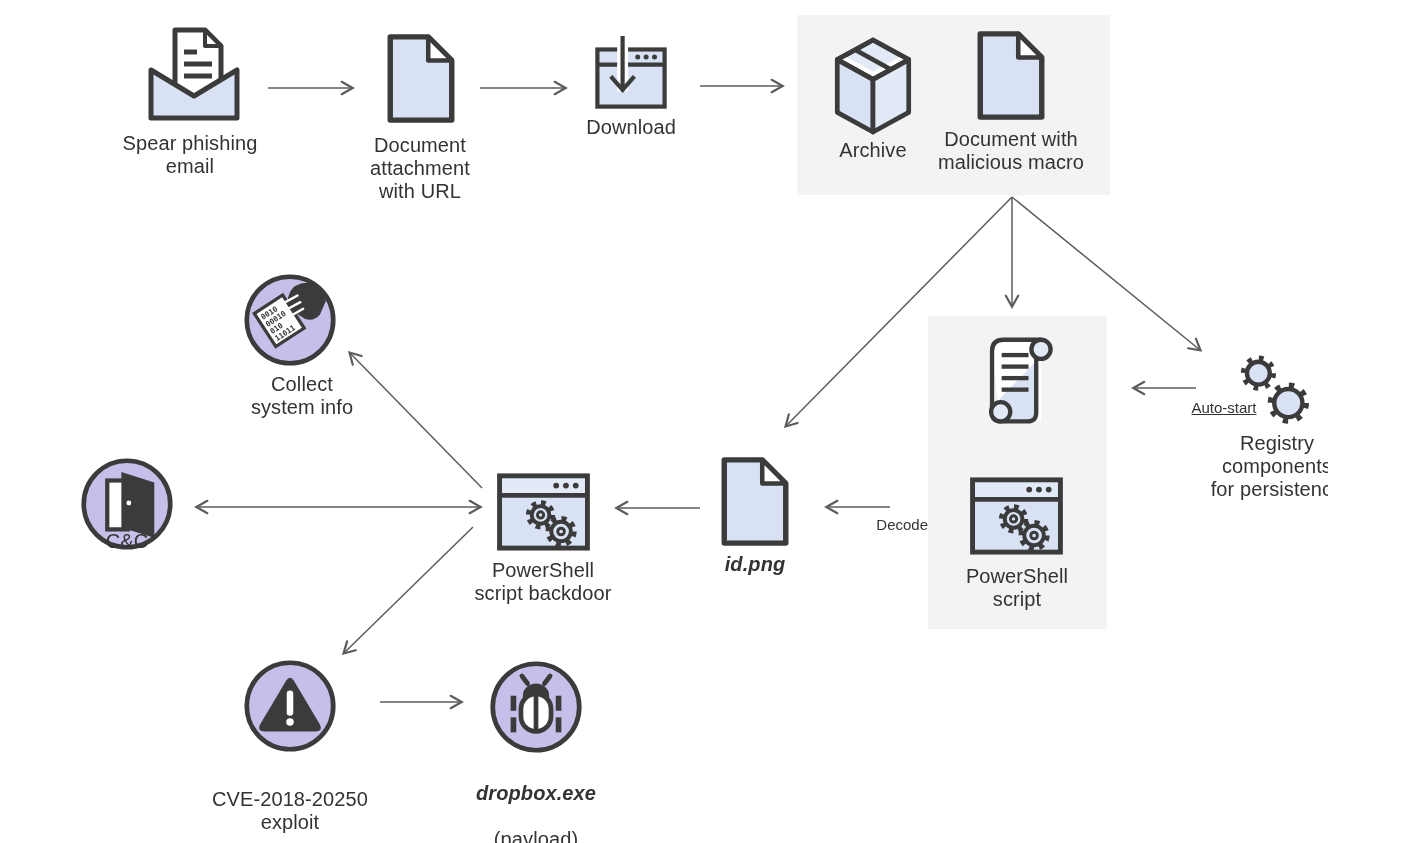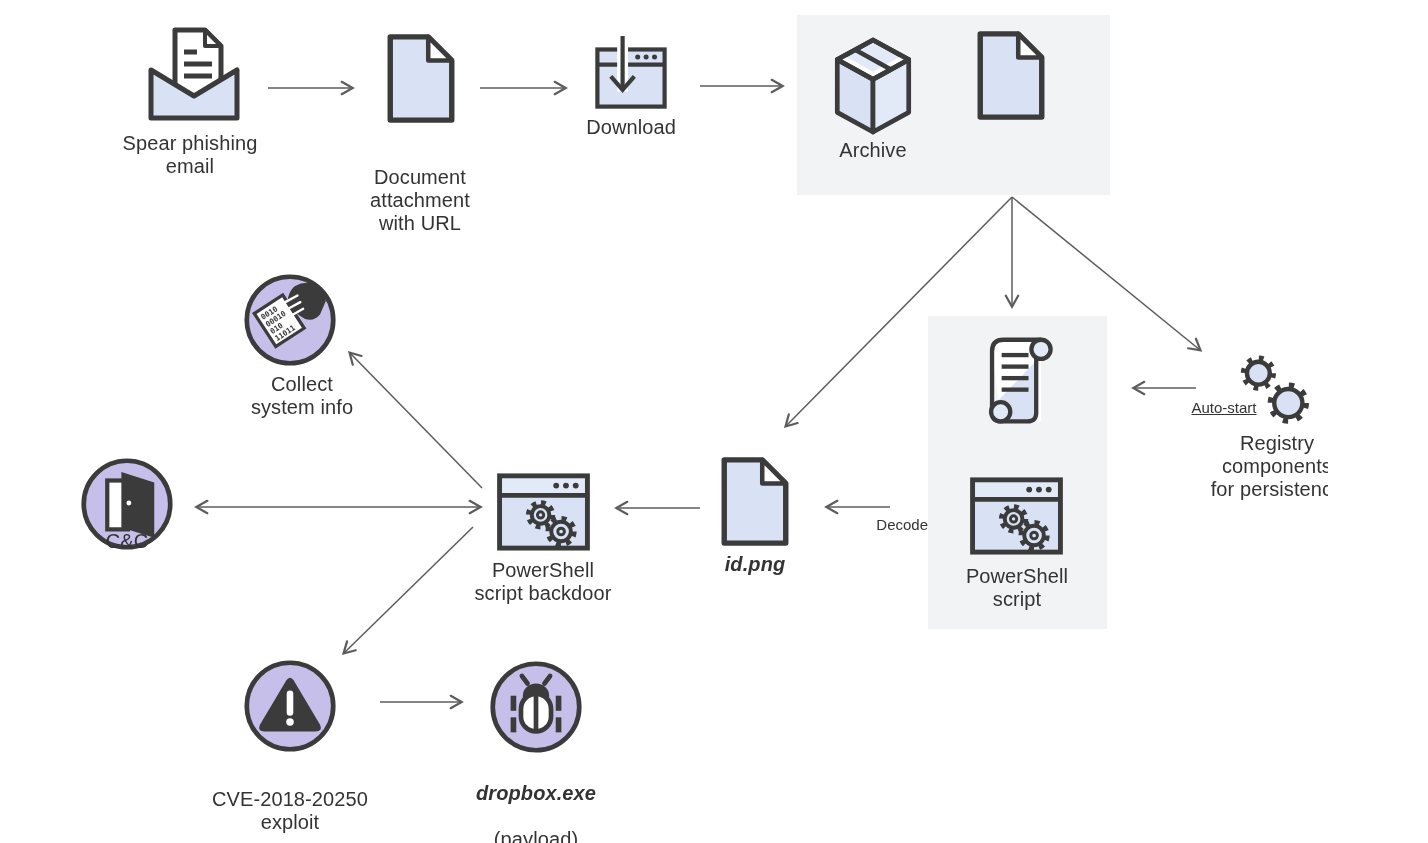--- a/index.html
+++ b/index.html
@@ -74,21 +74,21 @@
   </div>
   <div class="lbl" style="left:70px;top:132px;">Spear phishing
 email</div>
 
   <div class="ic" style="left:383px;top:33px;width:76px;height:91px;">
     <svg viewBox="0 0 84 100">
       <path class="fb st" stroke-width="6" stroke-linejoin="round" d="M8,4 H50 L76,30 V96 H8 Z"></path>
       <path class="fw st" stroke-width="5" stroke-linejoin="round" d="M50,4 V30 H76 Z"></path>
     </svg>
   </div>
-  <div class="lbl" style="left:300px;top:134px;margin-top:32px;">Document
+  <div class="lbl" style="left:300px;top:134px;">Document
 attachment
 with URL</div>
 
   <div class="ic" style="left:589px;top:34px;width:84px;height:78px;">
     <svg viewBox="0 0 100 92">
       <rect class="fb st" stroke-width="5" x="10" y="18" width="80" height="68"></rect>
       <line class="st" stroke-width="5" x1="10" y1="36" x2="90" y2="36"></line>
       <circle class="fd" cx="58" cy="27" r="3"></circle>
       <circle class="fd" cx="68" cy="27" r="3"></circle>
       <circle class="fd" cx="78" cy="27" r="3"></circle>
@@ -110,20 +110,22 @@
     </svg>
   </div>
   <div class="lbl" style="left:753px;top:139px;">Archive</div>
 
   <div class="ic" style="left:973px;top:30px;width:76px;height:91px;">
     <svg viewBox="0 0 84 100">
       <path class="fb st" stroke-width="6" stroke-linejoin="round" d="M8,4 H50 L76,30 V96 H8 Z"></path>
       <path class="fw st" stroke-width="5" stroke-linejoin="round" d="M50,4 V30 H76 Z"></path>
     </svg>
   </div>
+  <div class="lbl" style="left:891px;top:128px;">Document with
+malicious macro</div>
 
   <div class="ic" style="left:969px;top:328px;width:96px;height:106px;">
     <svg viewBox="0 0 100 110">
       <path class="fw" d="M24,24 Q24,12 36,12 H75 V97 H33 Z"></path>
       <polygon class="fb" points="24,82 70,34 70,90 61,97 36,97"></polygon>
       <path class="st" stroke-width="4.5" stroke-linejoin="round" d="M70,31 V88 Q70,97 61,97 H33 Q24,97 24,88 V24 Q24,12 36,12 H75"></path>
       <circle class="fl st" stroke-width="4.5" cx="75" cy="22" r="10"></circle>
       <circle class="fl st" stroke-width="4.5" cx="33" cy="87" r="10"></circle>
       <line class="st" stroke-width="4.5" x1="34" y1="28" x2="62" y2="28"></line>
       <line class="st" stroke-width="4.5" x1="34" y1="40" x2="62" y2="40"></line>

